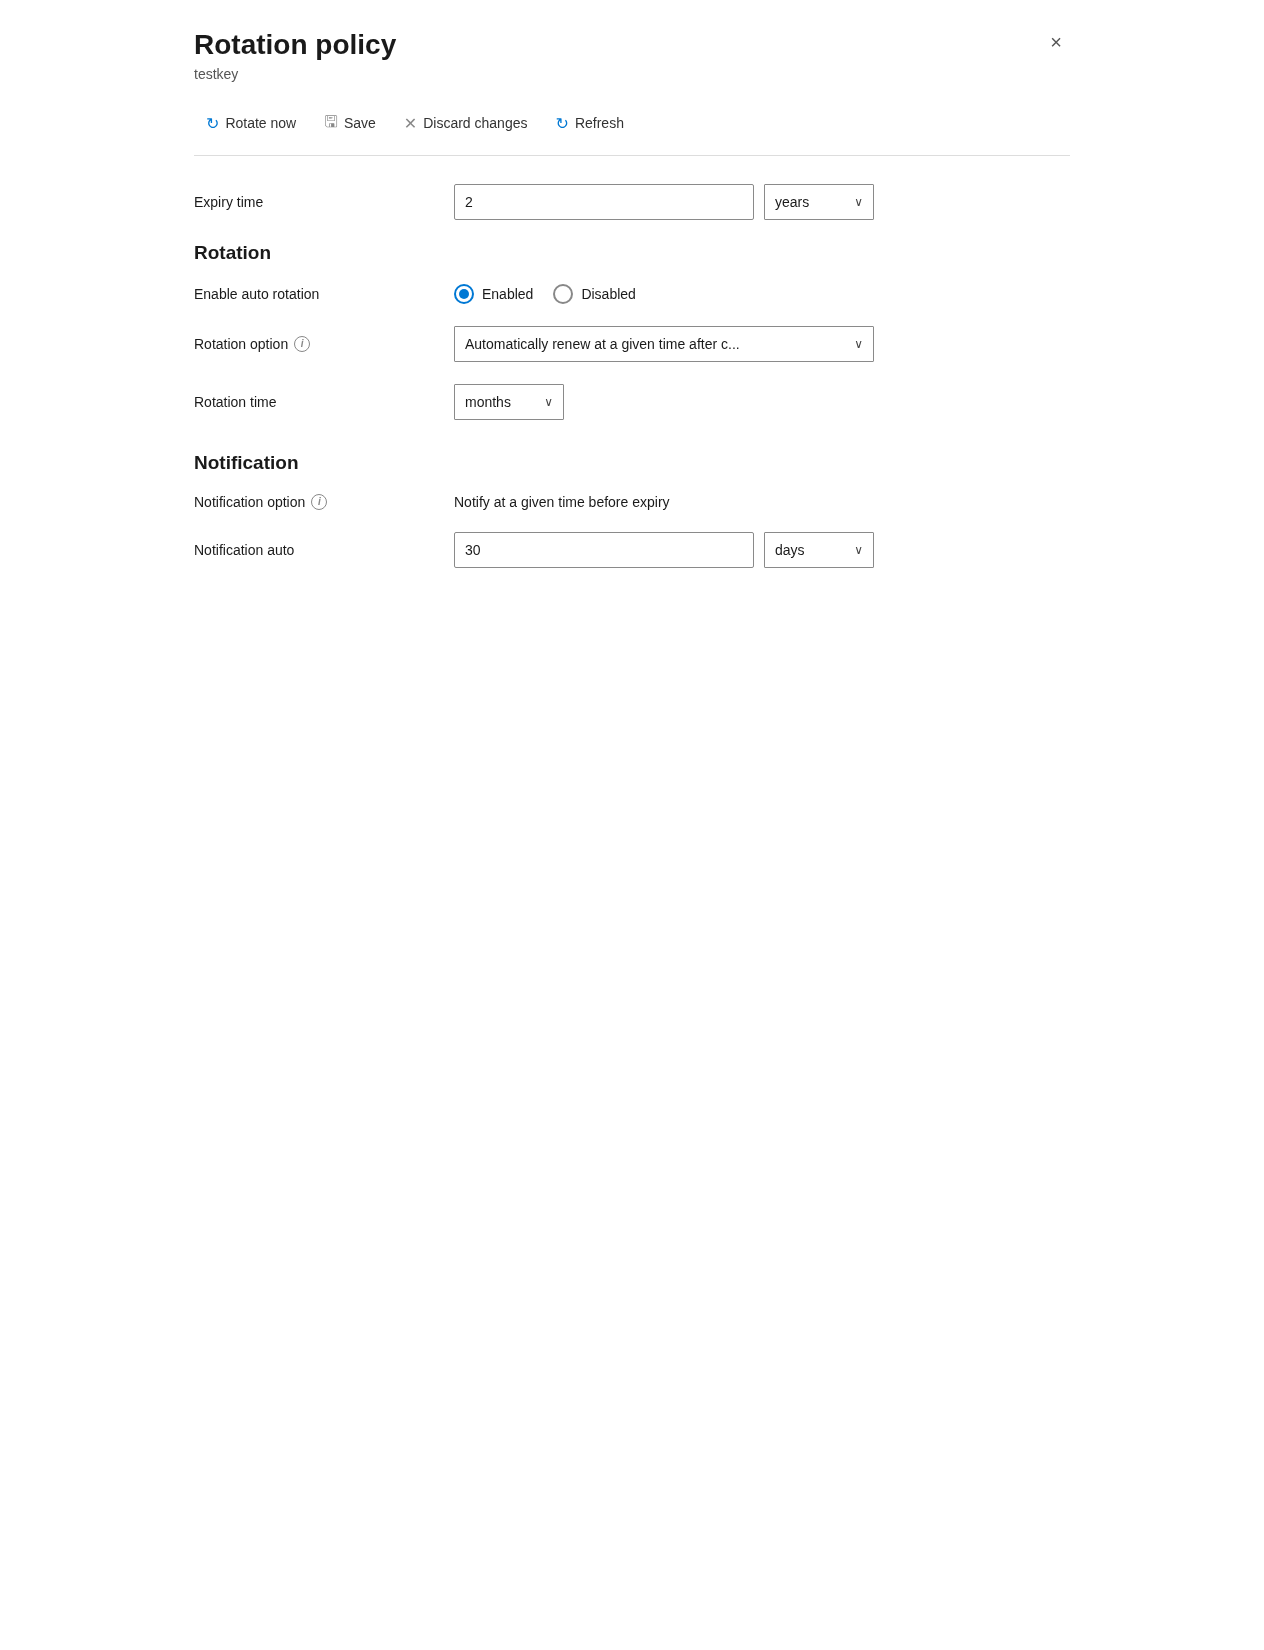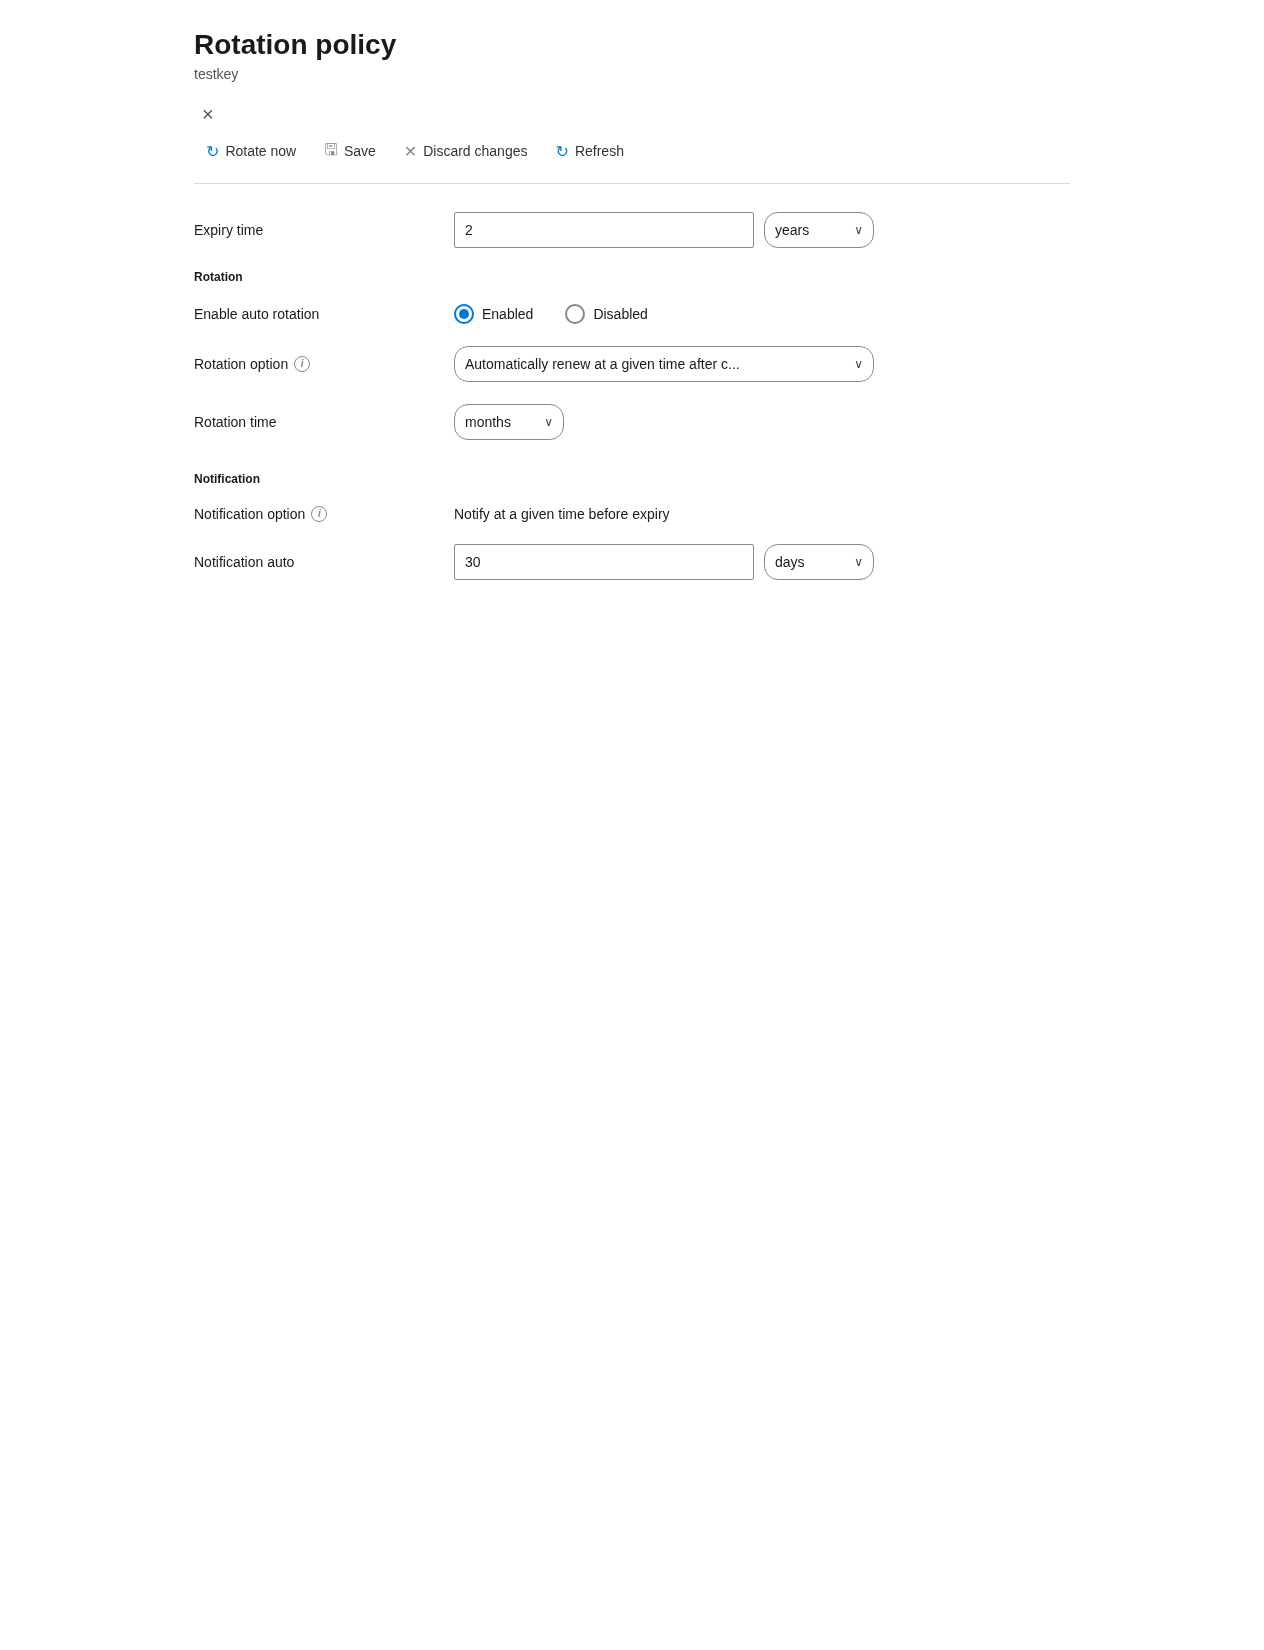--- a/index.html
+++ b/index.html
@@ -15,21 +15,20 @@
       margin: 0 auto;
       padding: 28px 32px 40px 32px;
       background: #fff;
       position: relative;
     }
     .panel-header {
       display: flex;
       justify-content: space-between;
       align-items: flex-start;
       margin-bottom: 4px;
-      flex-direction: column;
     }
     .panel-title {
       font-size: 28px;
       font-weight: 600;
       color: #1a1a1a;
       line-height: 1.2;
     }
     .panel-subtitle {
       font-size: 14px;
       color: #555;
@@ -67,21 +66,21 @@
     }
     .toolbar-btn .icon {
       font-size: 16px;
     }
     .toolbar-btn.blue-icon .icon { color: #0078d4; }
     .toolbar-btn.gray-icon .icon { color: #888; }
     .form-section {
       margin-bottom: 32px;
     }
     .section-title {
-      font-size: 12px;
+      font-size: 19px;
       font-weight: 600;
       margin-bottom: 20px;
       color: #1a1a1a;
     }
     .form-row {
       display: flex;
       align-items: center;
       margin-bottom: 22px;
     }
     .form-label {
@@ -122,41 +121,41 @@
       color: #1a1a1a;
       background: #fff;
       width: 300px;
     }
     .dropdown {
       display: flex;
       align-items: center;
       justify-content: space-between;
       height: 36px;
       border: 1px solid #8a8a8a;
-      border-radius: 14px;
+      border-radius: 1px;
       padding: 0 10px;
       font-size: 14px;
       color: #1a1a1a;
       background: #fff;
       cursor: pointer;
       min-width: 110px;
       gap: 8px;
     }
     .dropdown-wide {
       min-width: 420px;
       max-width: 460px;
     }
     .dropdown-chevron {
       font-size: 12px;
       color: #444;
     }
     .radio-group {
       display: flex;
       align-items: center;
-      gap: 32px;
+      gap: 20px;
     }
     .radio-label {
       display: flex;
       align-items: center;
       gap: 8px;
       font-size: 14px;
       cursor: pointer;
     }
     .radio-outer {
       width: 20px;

